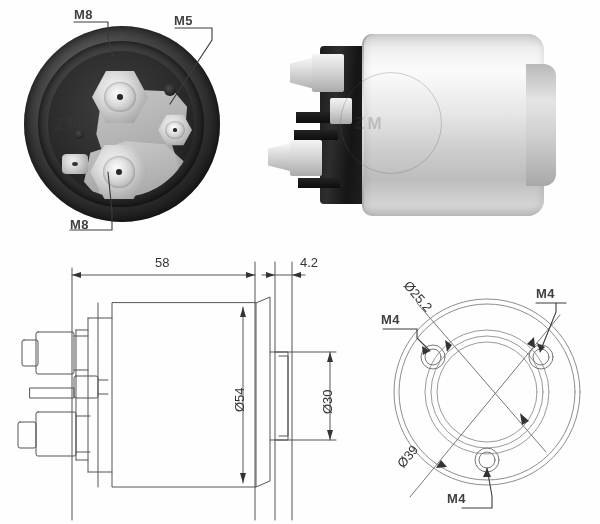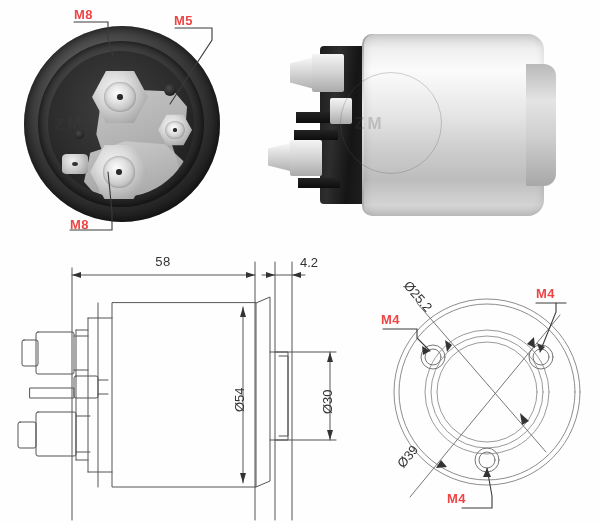--- a/index.html
+++ b/index.html
@@ -8,21 +8,21 @@
     font-family:"Liberation Sans", sans-serif;
     background:#fefefe;
   }
   .sheet{position:absolute;inset:0;}
 
   
   .abs{position:absolute;}
 
   
   .calloutTxt{
-    position:absolute;font-size:13px;color:#ef4444;font-weight:600;
+    position:absolute;font-size:13px;color:#404040;font-weight:600;
     letter-spacing:.5px;white-space:nowrap;
     font-family:"Liberation Sans", sans-serif;
   }
   .dimTxt{
     position:absolute;font-size:13px;color:#333;white-space:nowrap;
     font-family:"Liberation Sans", sans-serif;
   }
   .dimTxtV{
     position:absolute;font-size:13px;color:#333;white-space:nowrap;
     transform-origin:left top;transform:rotate(-90deg);
@@ -276,21 +276,21 @@
 
       <polyline points="462,508 492,508 492,496 487,468" stroke="#3a3a3a" stroke-width="1.1"></polyline>
       <path d="M487,468 L483,477 L491,477 Z" fill="#333" stroke="none"></path>
     </g>
   </svg>
 
   <div class="calloutTxt" style="left:74px;top:7px;">M8</div>
   <div class="calloutTxt" style="left:174px;top:13px;">M5</div>
   <div class="calloutTxt" style="left:70px;top:217px;">M8</div>
 
-  <div class="dimTxt" style="left:155px;top:255px;font-family:Liberation Mono, monospace;">58</div>
+  <div class="dimTxt" style="left:155px;top:255px;">58</div>
   <div class="dimTxt" style="left:300px;top:255px;">4.2</div>
   <div class="dimTxtV" style="left:232px;top:412px;">Ø54</div>
   <div class="dimTxtV" style="left:320px;top:414px;">Ø30</div>
 
   <div class="dimTxt" style="left:412px;top:278px;transform:rotate(49deg);transform-origin:left top;">Ø25.2</div>
   <div class="dimTxt" style="left:394px;top:461px;transform:rotate(-50deg);transform-origin:left top;">Ø39</div>
 
   <div class="calloutTxt" style="left:381px;top:312px;">M4</div>
   <div class="calloutTxt" style="left:536px;top:286px;">M4</div>
   <div class="calloutTxt" style="left:447px;top:491px;">M4</div>

